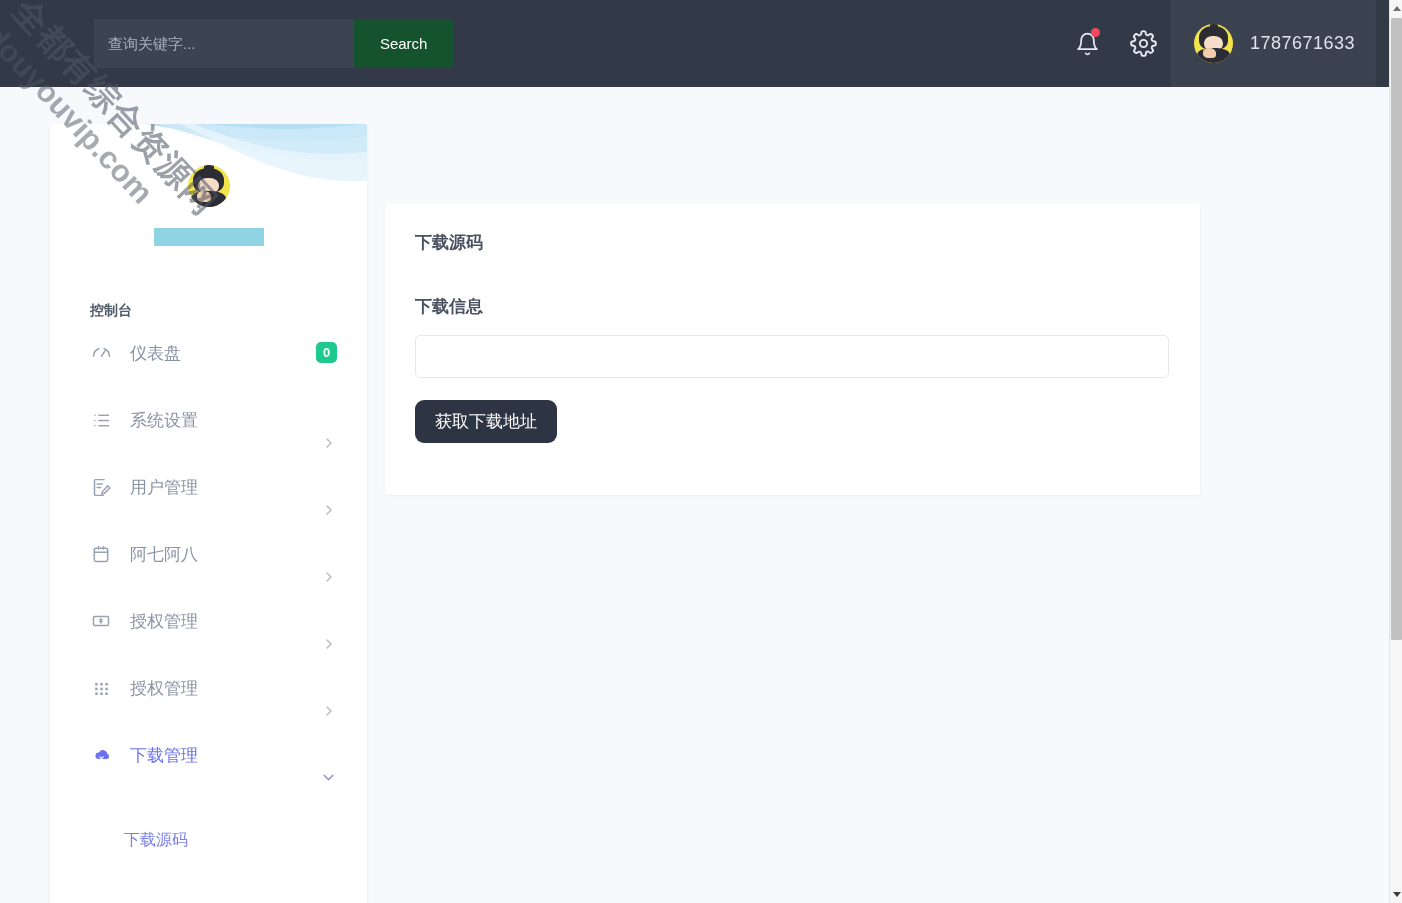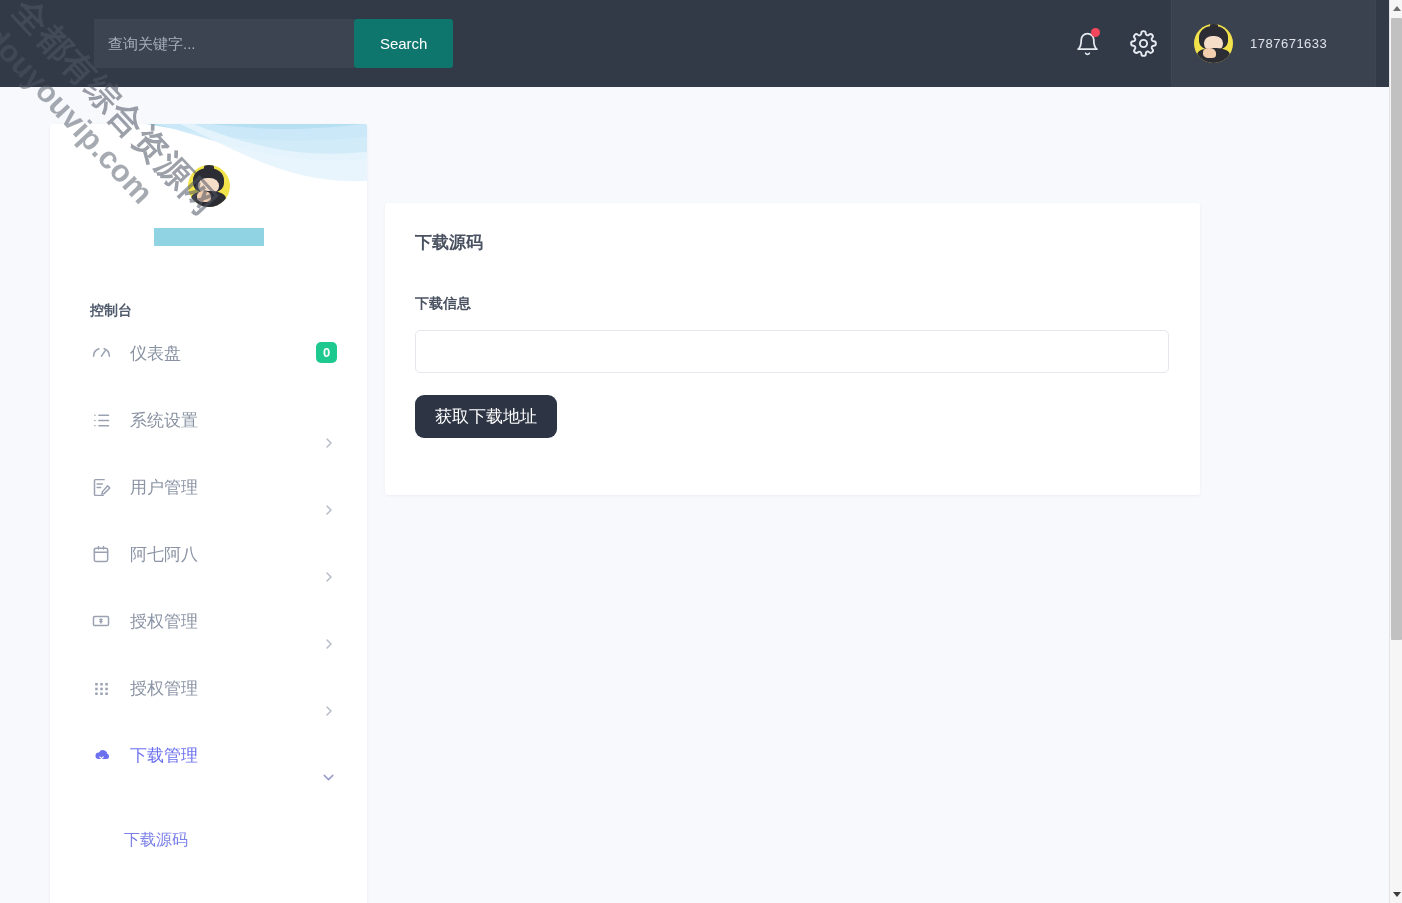--- a/index.html
+++ b/index.html
@@ -28,21 +28,21 @@
     background: #3c4452;
     border: none; outline: none;
     color: #e9ecf1;
     font-size: 15px;
     padding: 0 14px;
     font-family: "Liberation Sans", "DejaVu Sans", sans-serif;
   }
   .search-input::placeholder { color: #a8afbb; }
   .search-btn {
     width: 102px; height: 49px;
-    background: #0f766e;
+    background: #14532d;
     border: none; outline: none;
     color: #ffffff;
     font-size: 15px;
     cursor: pointer;
     border-radius: 3px;
     font-family: "Liberation Sans", "DejaVu Sans", sans-serif;
   }
 
   .hdr-right {
     position: absolute; right: 13px; top: 0;
@@ -61,21 +61,21 @@
   }
   .user-box {
     width: 205px; height: 87px;
     background: #3a4250;
     display: flex; align-items: center;
     padding-left: 22px;
     cursor: pointer;
     border-left: 1px solid #3e4653;
     border-right: 1px solid #3e4653;
   }
-  .user-name { color: #dfe3ea; font-size: 13px; margin-left: 17px; letter-spacing: .5px; }
+  .user-name { color: #dfe3ea; font-size: 18px; margin-left: 17px; letter-spacing: .5px; }
 
   
   .avatar {
     position: relative; border-radius: 50%; overflow: hidden;
     background: #f2e34b; flex: 0 0 auto;
   }
   .avatar .hair {
     position: absolute; left: 14%; top: 6%; width: 72%; height: 60%;
     background: #2c2c34; border-radius: 48% 48% 40% 40%;
   }
@@ -156,21 +156,21 @@
   .main-card {
     position: absolute; left: 385px; top: 203px;
     width: 815px; height: 292px;
     background: #ffffff;
     border-radius: 3px;
     box-shadow: 0 1px 3px rgba(40,50,80,.06);
     padding: 28px 30px;
   }
   .card-title { font-size: 17px; font-weight: bold; color: #4a5261; }
   .card-sub { font-size: 15px; color: #b9bfc9; margin-top: 15px; }
-  .field-label { font-size: 14px; font-weight: bold; color: #4a5261; margin-top: 41px; }
+  .field-label { font-size: 17px; font-weight: bold; color: #4a5261; margin-top: 41px; }
   .text-input {
     display: block; margin-top: 17px;
     width: 754px; height: 43px;
     border: 1px solid #e6e8ee; border-radius: 5px;
     outline: none; padding: 0 13px;
     font-size: 15px; color: #4a5261;
     background: #fff;
     font-family: "Liberation Sans", "DejaVu Sans", sans-serif;
   }
   .submit-btn {

